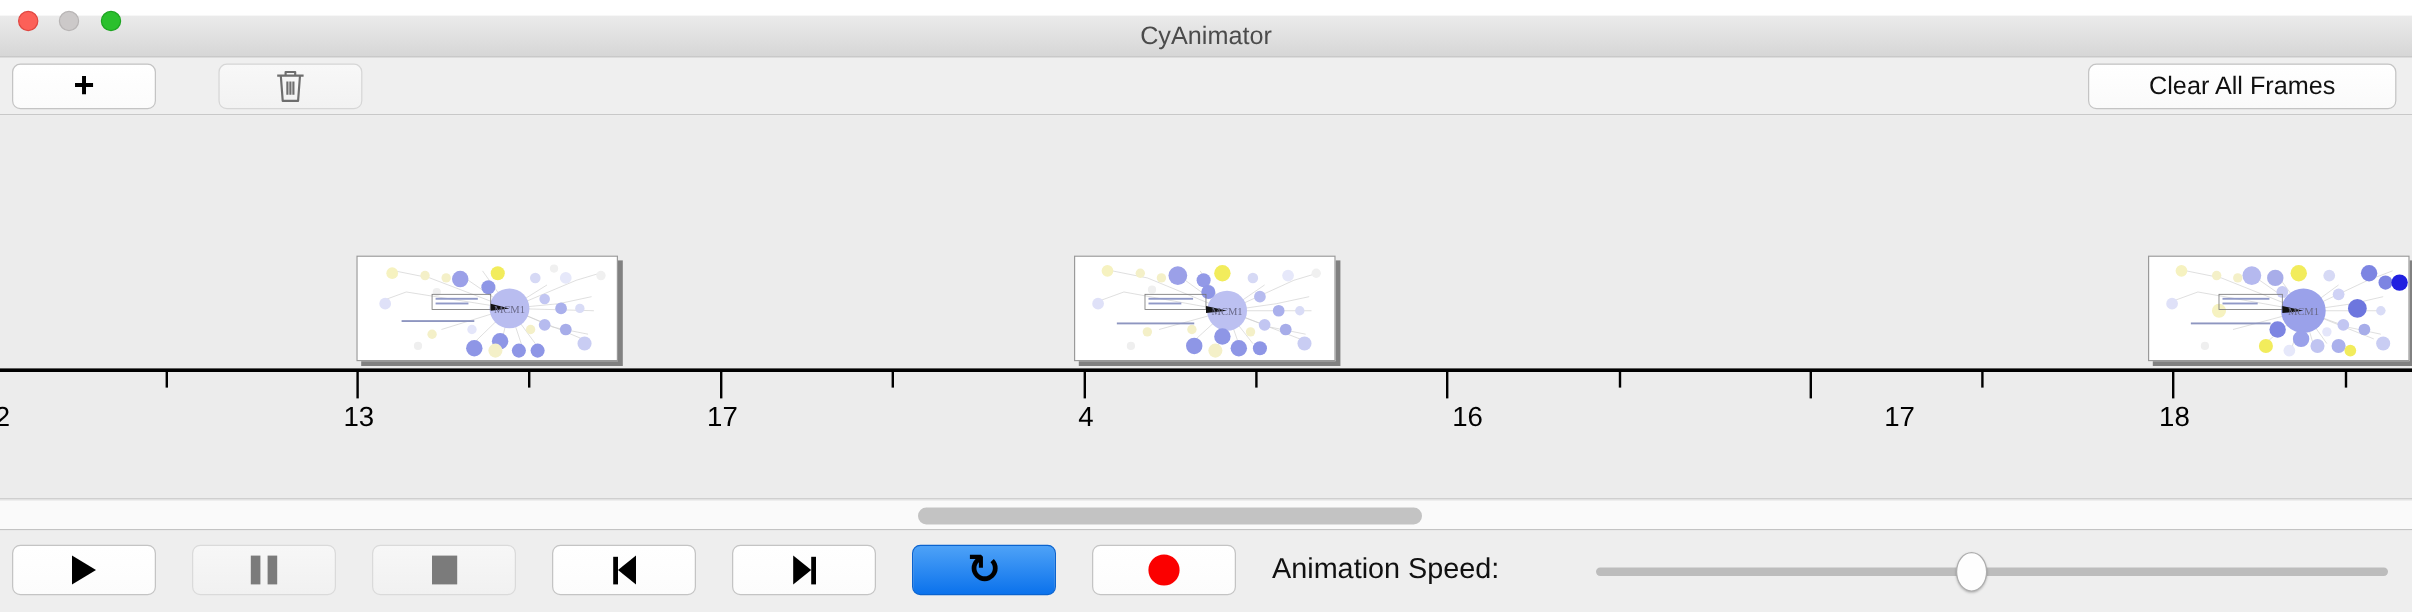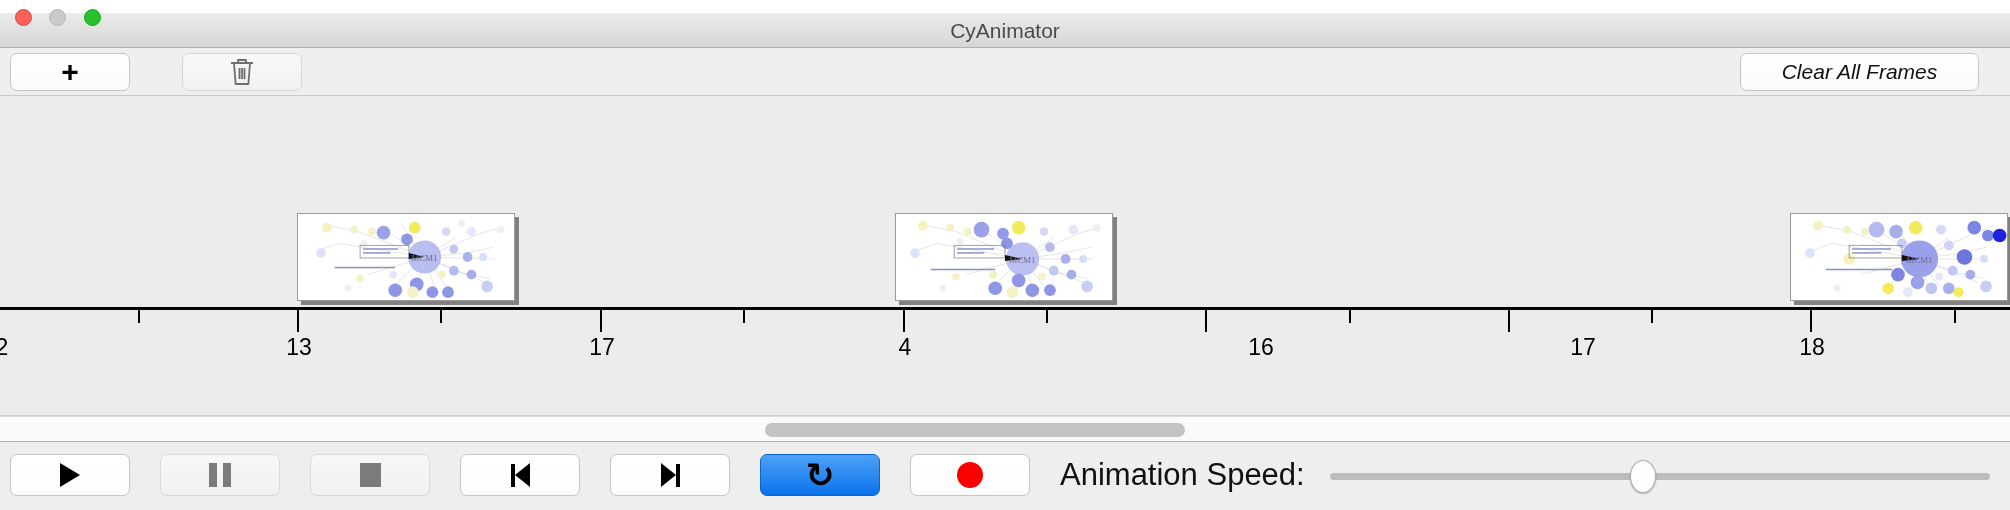--- a/index.html
+++ b/index.html
@@ -35,22 +35,22 @@
   
   .toolbar { position: absolute; left: 0; top: 48px; width: 2010px; height: 48px;
     background: #efefef; border-bottom: 1px solid #c8c8c8; }
   .tbtn { position: absolute; top: 5px; height: 38px; border-radius: 7px;
     border: 1px solid #c4c4c4; display: flex; align-items: center;
     justify-content: center; cursor: pointer; }
   .tbtn.white { background: linear-gradient(#ffffff, #fbfbfb); }
   .tbtn.gray  { background: linear-gradient(#f8f8f8, #f2f2f2); border-color: #d6d6d6; }
   .btn-add   { left: 10px;  width: 120px; }
   .btn-del   { left: 182px; width: 120px; }
-  .btn-clear { left: 1740px; width: 239px; background: linear-gradient(#ffffff,#fafafa);
-    font-size: 21px; color: #111; font-style: italic; }
+  .btn-clear { left: 1740px; width: 257px; background: linear-gradient(#ffffff,#fafafa);
+    font-size: 21px; color: #111; }
   .plus-icon { font-size: 30px; font-weight: bold; color: #000; line-height: 1; }
 
   
   .timeline { position: absolute; left: 0; top: 96px; width: 2010px; height: 320px;
     background: #ececec; border-bottom: 1px solid #cfcfcf; }
 
   .frame { position: absolute; background: #fff; border: 1px solid #9a9a9a;
     box-shadow: 4px 4px 0 rgba(110,110,110,.85); cursor: pointer; overflow: hidden; }
   .frame svg { display: block; width: 100%; height: 100%; }
 
@@ -99,21 +99,21 @@
                  border-top:12px solid transparent; border-bottom:12px solid transparent; }
   .ico-last { display:flex; align-items:center; }
   .ico-last s { width:0; height:0; border-left:15px solid #000;
                 border-top:12px solid transparent; border-bottom:12px solid transparent; }
   .ico-last b { display:block; width:4px; height:23px; background:#000; }
   .ico-loop { font-size: 34px; color:#000; line-height: 1; font-weight: 600;
               font-family: "DejaVu Sans", sans-serif; }
   .ico-rec  { width: 26px; height: 26px; border-radius: 50%; background: #fb0000; }
 
   .speed-label { position: absolute; left: 1060px; top: 12px; height: 42px;
-    line-height: 42px; font-size: 31px; color: #111; white-space: nowrap; }
+    line-height: 42px; font-size: 24px; color: #111; white-space: nowrap; }
   .slider { position: absolute; left: 1330px; top: 31px; width: 660px; height: 7px;
     border-radius: 4px; background: #bcbcbc; cursor: pointer; }
   .slider-thumb { position: absolute; left: 1630px; top: 18px; width: 26px; height: 33px;
     border-radius: 50%; background: #fefefe; border: 1px solid #adadad;
     box-shadow: 0 1px 2px rgba(0,0,0,.25); cursor: pointer; }
 </style>
 </head>
 <body>
 
 <div id="app">
@@ -304,21 +304,21 @@
     <div class="tick minor" style="left:1349px;"></div>
     <div class="tick major" style="left:1508px;"></div>
     <div class="tick minor" style="left:1651px;"></div>
     <div class="tick major" style="left:1810px;"></div>
     <div class="tick minor" style="left:1954px;"></div>
 
     <div class="tick-label" style="left:2px;">2</div>
     <div class="tick-label" style="left:299px;text-align:right;">13</div>
     <div class="tick-label" style="left:602px;">17</div>
     <div class="tick-label" style="left:905px;">4</div>
-    <div class="tick-label" style="left:1261px;">16</div>
+    <div class="tick-label" style="left:1223px;">16</div>
     <div class="tick-label" style="left:1583px;">17</div>
     <div class="tick-label" style="left:1812px;">18</div>
 
   </div>
 
   <div class="scrollbar">
     <div class="scroll-thumb"></div>
   </div>
 
   <div class="controls">

